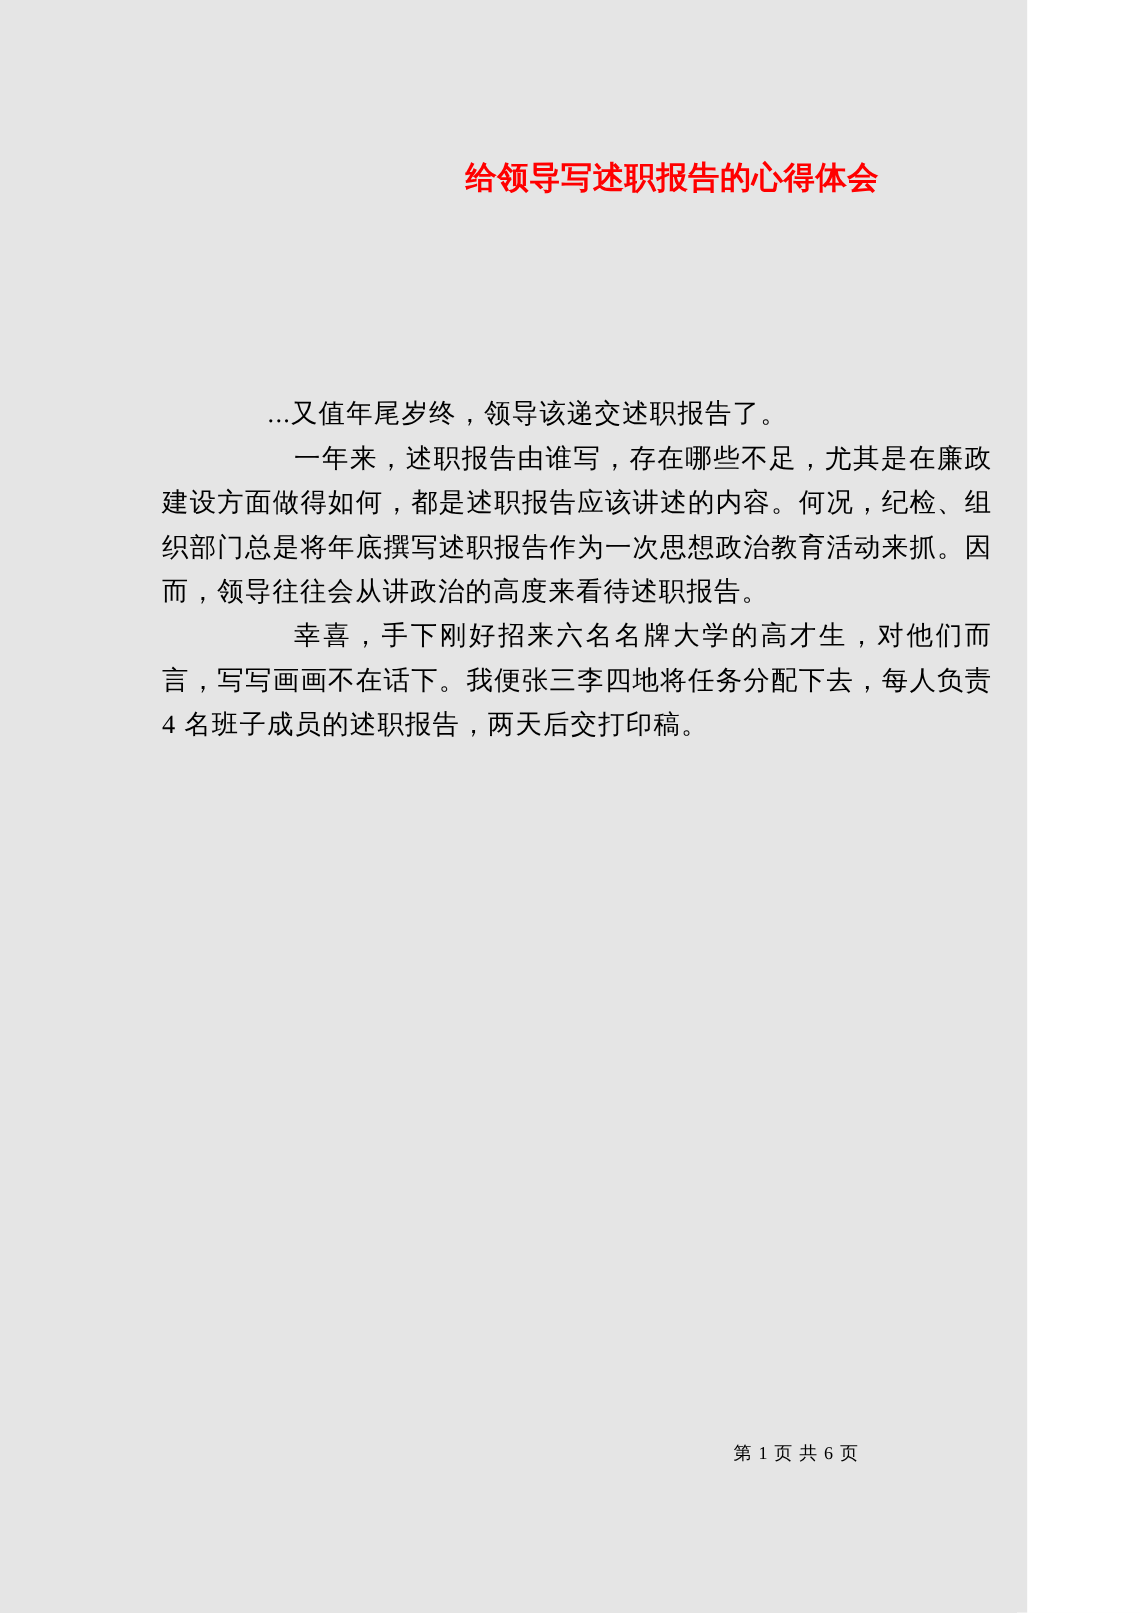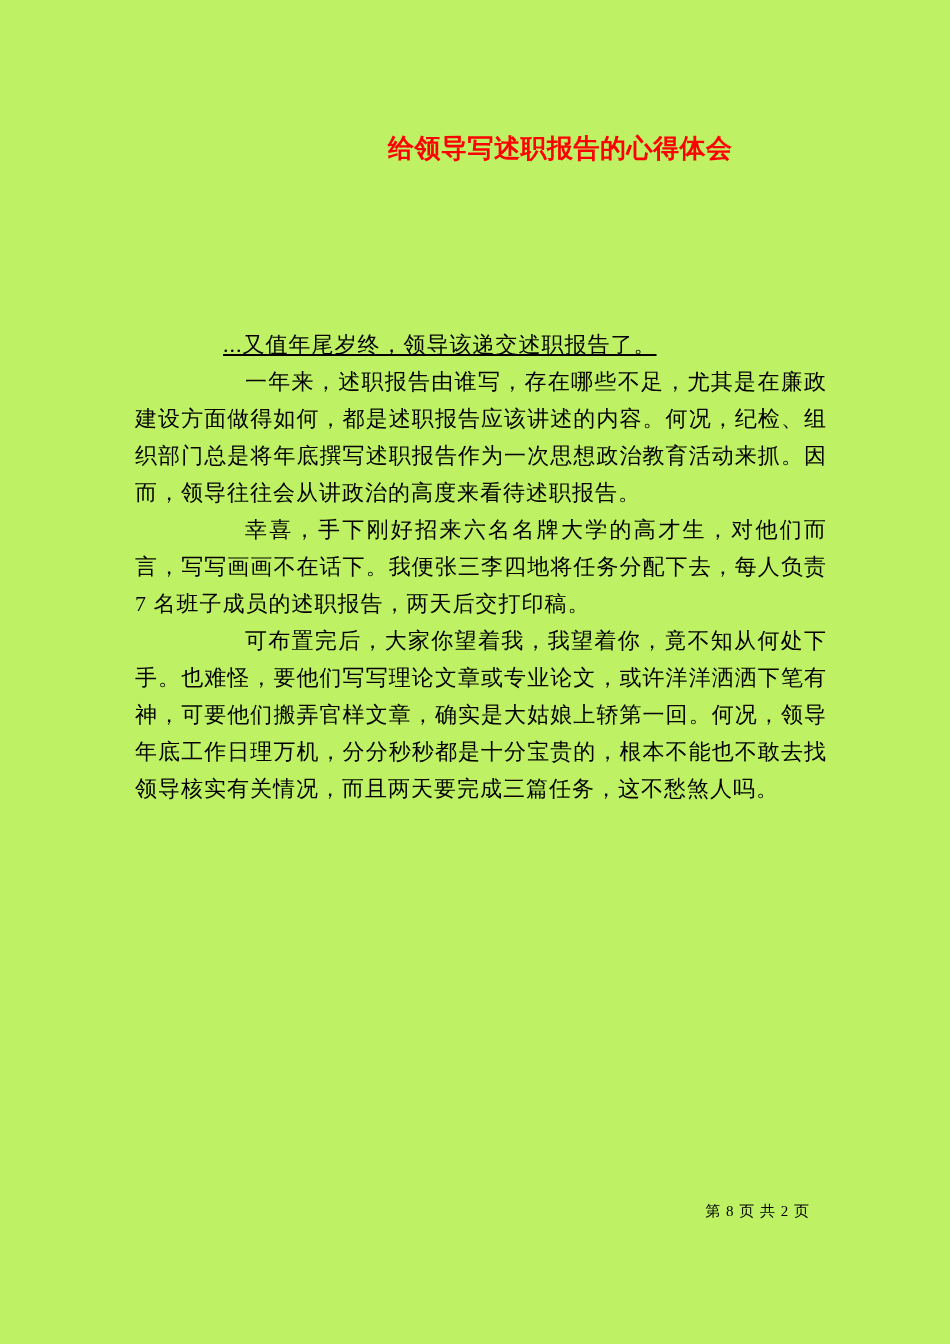--- a/index.html
+++ b/index.html
@@ -2,23 +2,23 @@
 <html><head>
 <meta charset="utf-8">
 <style>
   html, body {
     margin: 0;
     padding: 0;
     background: #ffffff;
   }
   .page {
     position: relative;
-    width: 950px;
+    width: 856px;
     height: 1344px;
-    background: #bef264;
+    background: #e5e5e5;
     overflow: hidden;
     font-family: "Liberation Serif", "DejaVu Serif", serif;
     color: #000000;
   }
   .doc-title {
     position: absolute;
     left: 388px;
     top: 131px;
     font-size: 26px;
     font-weight: bold;
@@ -36,21 +36,20 @@
     letter-spacing: 1px;
     text-align: justify;
     color: #000000;
   }
   .doc-body p {
     margin: 0;
     padding: 0;
   }
   .p-first {
     text-indent: 88px;
-    text-decoration: underline;
   }
   .p-std {
     text-indent: 110px;
   }
   .page-footer {
     position: absolute;
     top: 1202px;
     right: 140px;
     font-size: 15px;
     letter-spacing: 1px;
@@ -61,19 +60,18 @@
 </head>
 <body>
 
 <div class="page">
 
   <div class="doc-title" style="color: rgb(255, 0, 0);">给领导写述职报告的心得体会</div>
 
   <div class="doc-body">
     <p class="p-first">...又值年尾岁终，领导该递交述职报告了。</p>
     <p class="p-std">一年来，述职报告由谁写，存在哪些不足，尤其是在廉政建设方面做得如何，都是述职报告应该讲述的内容。何况，纪检、组织部门总是将年底撰写述职报告作为一次思想政治教育活动来抓。因而，领导往往会从讲政治的高度来看待述职报告。</p>
-    <p class="p-std">幸喜，手下刚好招来六名名牌大学的高才生，对他们而言，写写画画不在话下。我便张三李四地将任务分配下去，每人负责 7 名班子成员的述职报告，两天后交打印稿。</p>
-    <p class="p-std">可布置完后，大家你望着我，我望着你，竟不知从何处下手。也难怪，要他们写写理论文章或专业论文，或许洋洋洒洒下笔有神，可要他们搬弄官样文章，确实是大姑娘上轿第一回。何况，领导年底工作日理万机，分分秒秒都是十分宝贵的，根本不能也不敢去找领导核实有关情况，而且两天要完成三篇任务，这不愁煞人吗。</p>
+    <p class="p-std">幸喜，手下刚好招来六名名牌大学的高才生，对他们而言，写写画画不在话下。我便张三李四地将任务分配下去，每人负责 4 名班子成员的述职报告，两天后交打印稿。</p>
   </div>
 
-  <div class="page-footer">第 8 页 共 2 页</div>
+  <div class="page-footer">第 1 页 共 6 页</div>
 
 </div>
 
 </body></html>

